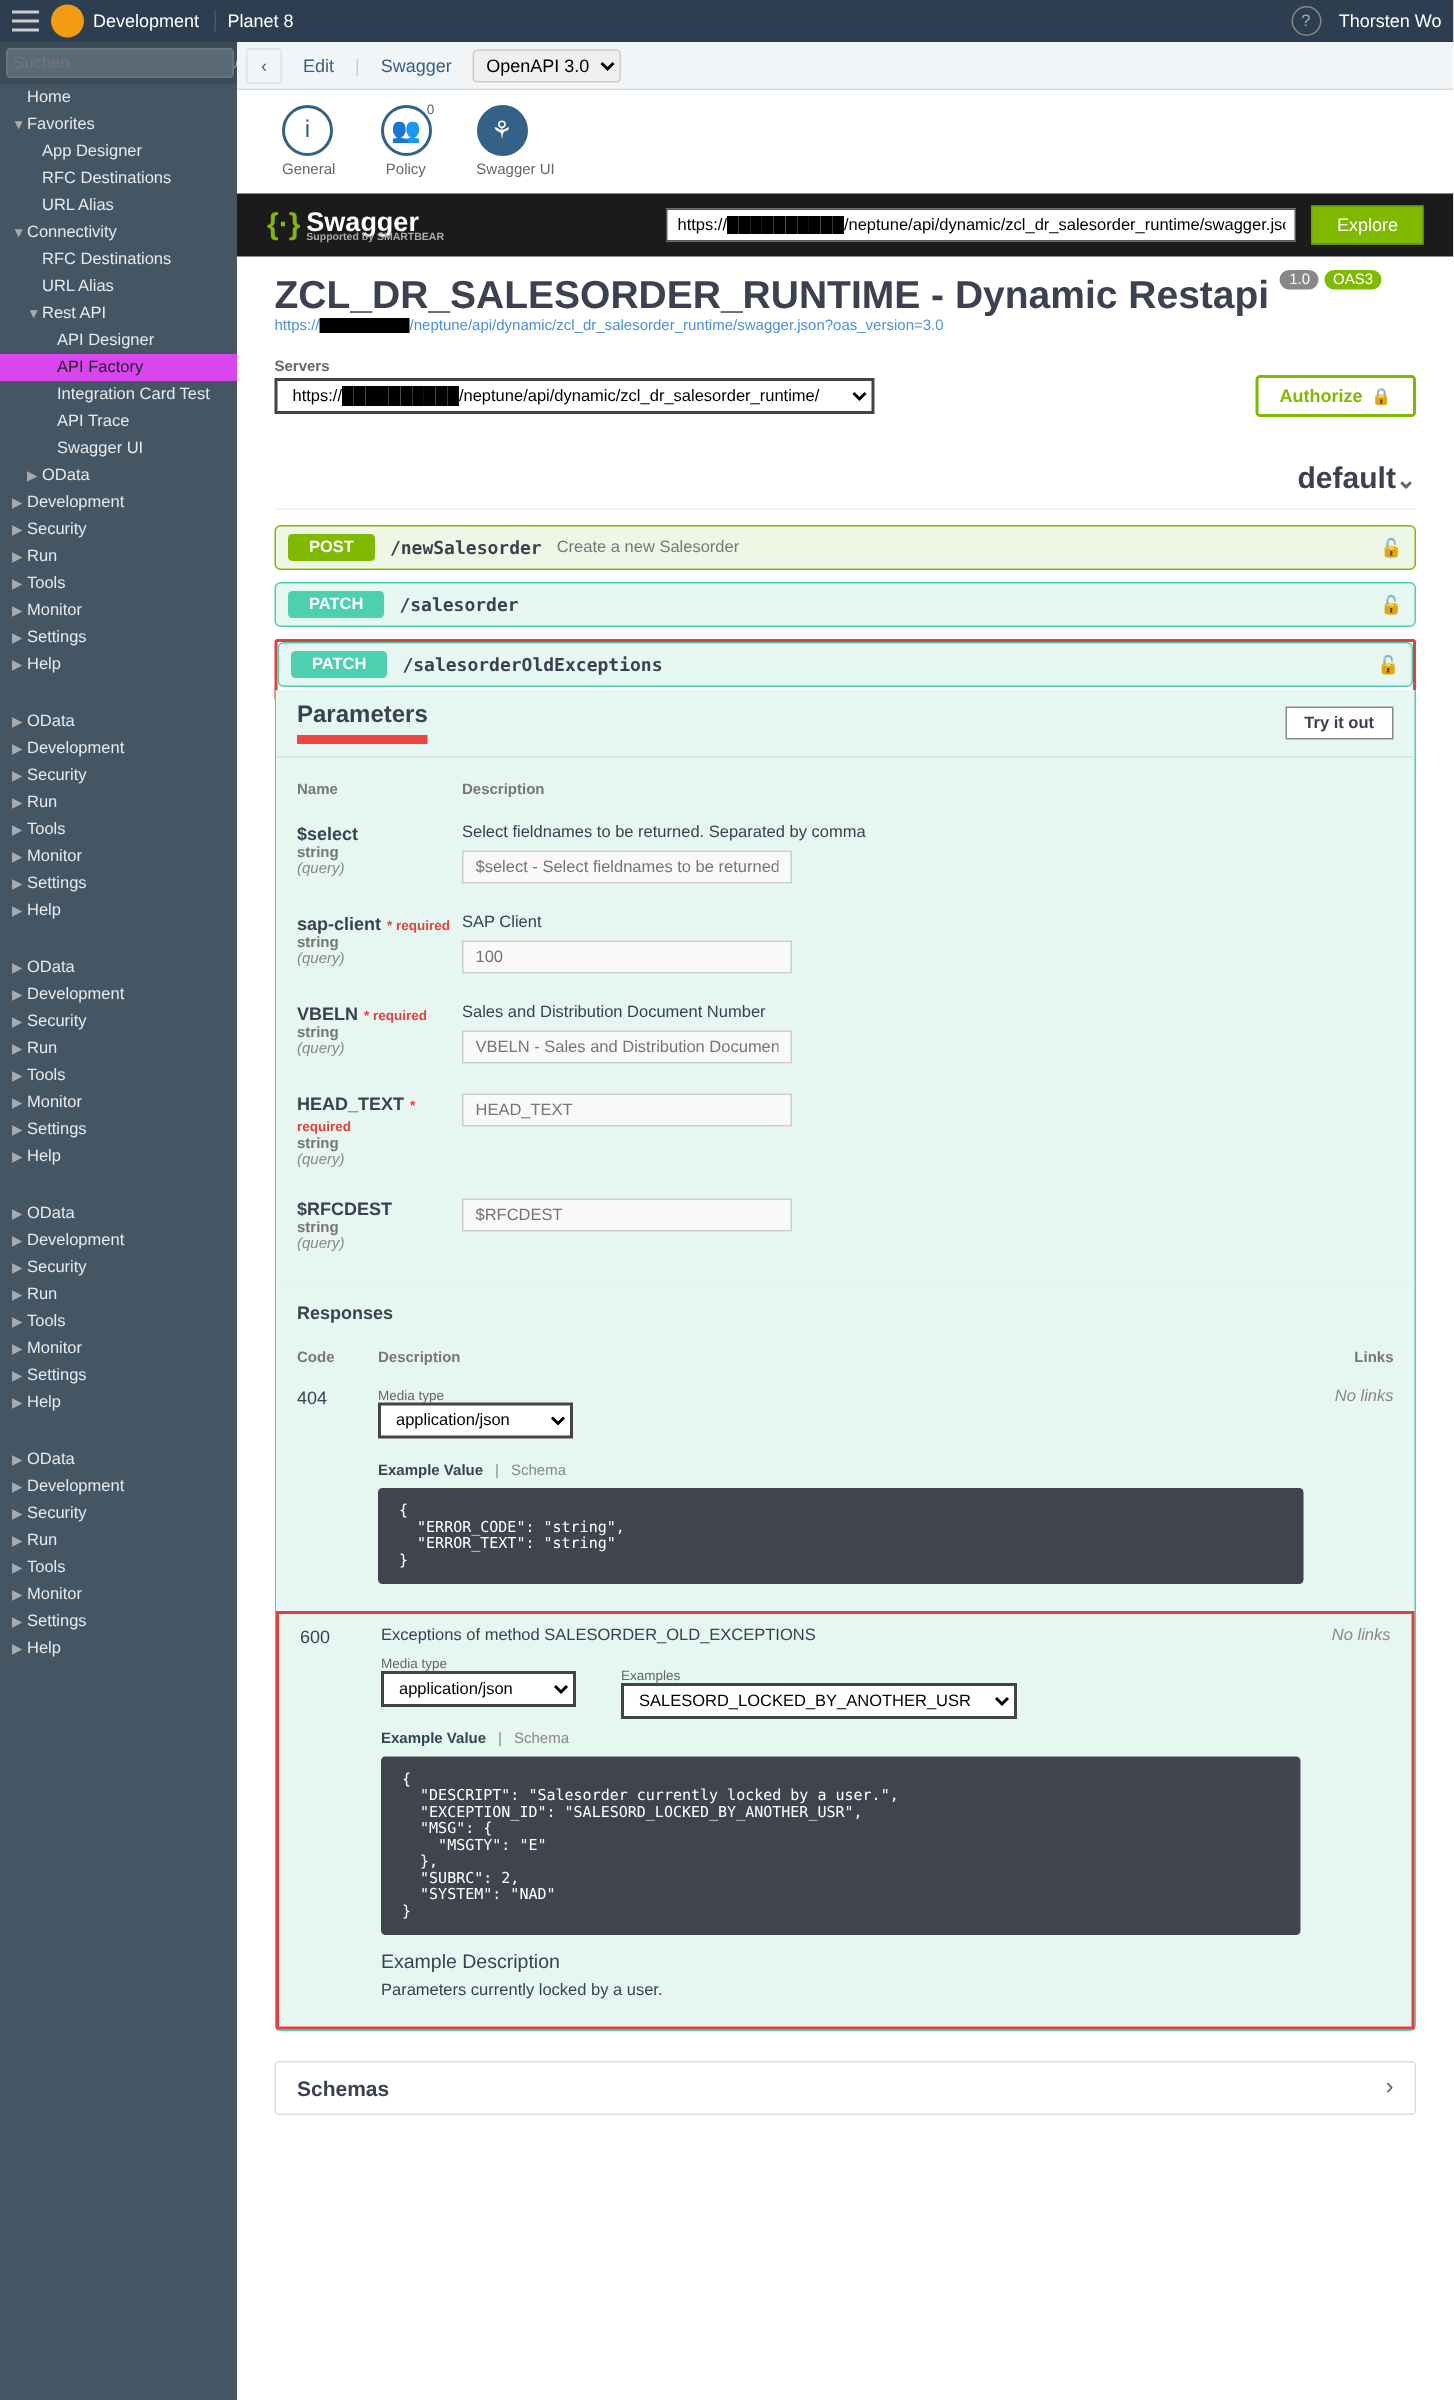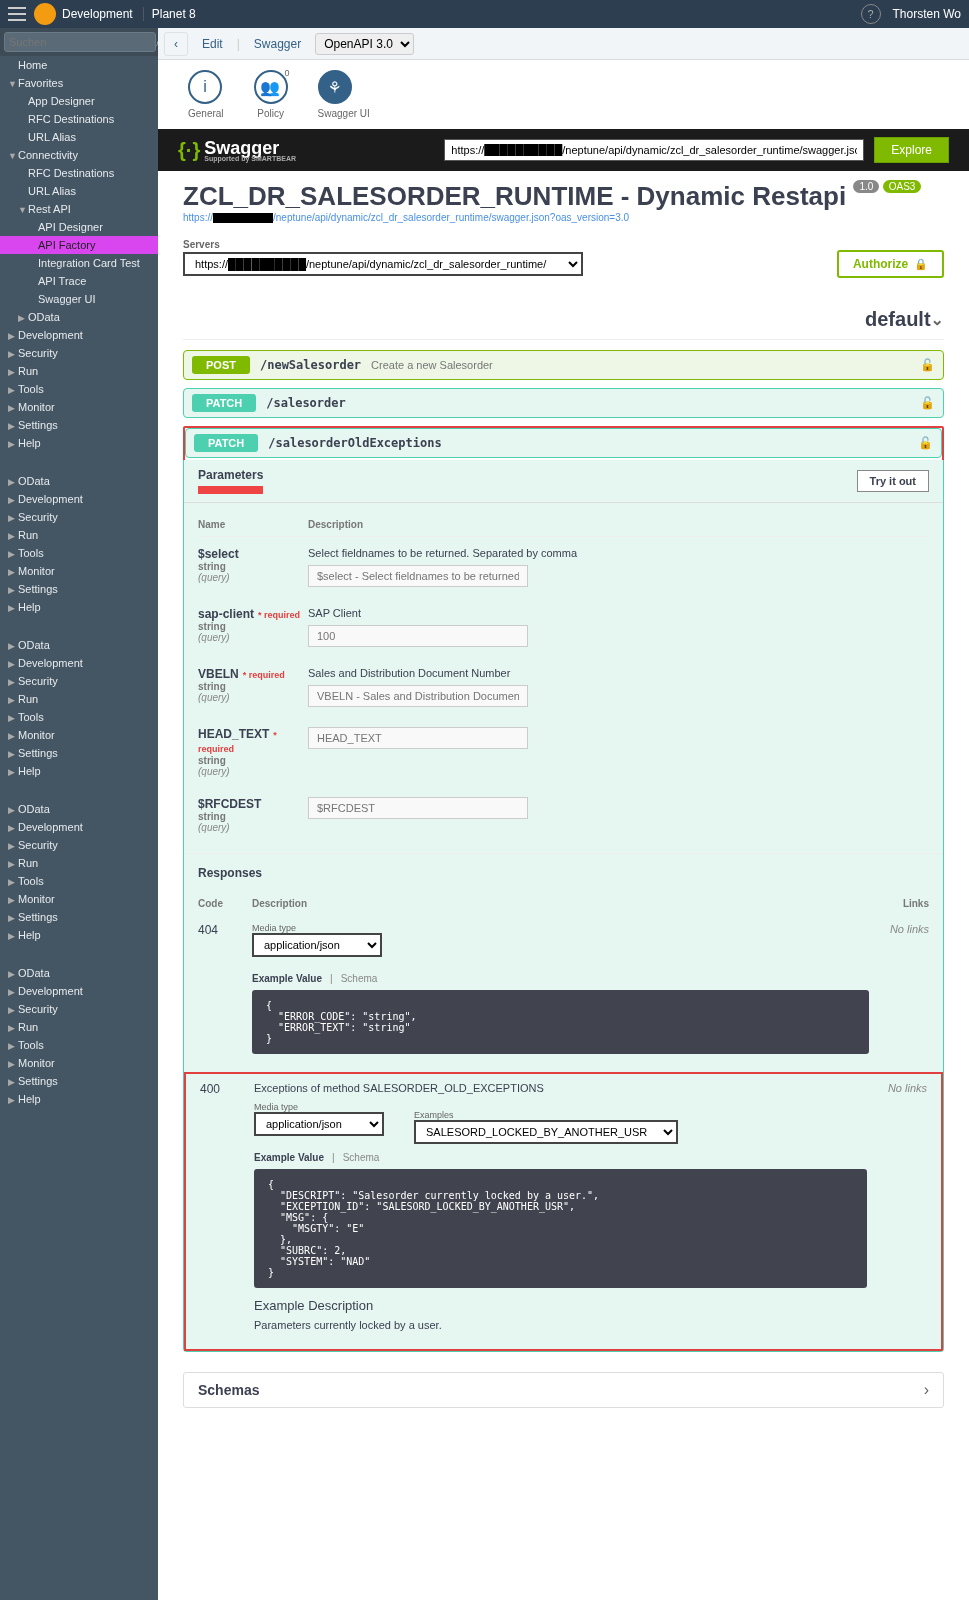--- a/index.html
+++ b/index.html
@@ -80,21 +80,21 @@
 .endpoint-hdr { display:flex; align-items:center; padding:5px 8px; gap:10px;}
 .method-badge { color:#fff; font-size:11px; font-weight:bold; padding:3px 14px; border-radius:3px; min-width:54px; text-align:center;}
 .method-badge.post { background:#7fba00;}
 .method-badge.patch { background:#4dd0b0;}
 .path-txt { font-family: monospace; font-size:12px; color:#3b4151; font-weight:bold;text-align:center;}
 .path-desc { font-size:11px; color:#777;}
 .lock-right { margin-left:auto; color:#999; font-size:12px;}
 .highlight-box { border:2px solid #e24040; border-radius:2px;}
 
 .params-hdr { border-bottom:1px solid #ddd; padding:8px 14px; display:flex; justify-content:space-between; align-items:center;}
-.params-title { font-size:12px; color:#3b4151; font-weight:bold; border-bottom: 8px solid #ef4444; padding-bottom:4px;}
+.params-title { font-size:16px; color:#3b4151; font-weight:bold; border-bottom: 6px solid #ef4444; padding-bottom:4px;}
 .tryit-btn { border:1px solid #888; background:#fff; padding:4px 12px; font-size:11px; color:#3b4151; font-weight:bold; cursor:pointer;}
 
 .params-table { padding: 10px 14px; }
 .params-thdr { display:flex; font-size:10px; color:#777; font-weight:bold; padding: 6px 0; border-bottom:1px solid #eee;}
 .col-name { width:110px; }
 .col-desc { flex:1;}
 .param-row { display:flex; padding: 10px 0;}
 .pname { font-size:12px; color:#3b4151; font-weight:bold;}
 .preq { color:#e24040; font-size:9px; margin-left:4px;}
 .ptype { font-size:10px; color:#777; font-weight:bold;}
@@ -378,21 +378,21 @@
                 </div>
                 <div class="code-block">{
   "ERROR_CODE": "string",
   "ERROR_TEXT": "string"
 }</div>
               </div>
               <div class="resp-links">No links</div>
             </div>
             <div class="red-box-500">
               <div class="resp-row">
-                <div class="resp-code">400</div>
+                <div class="resp-code">600</div>
                 <div class="resp-body">
                   <div class="resp-desc-txt">Exceptions of method SALESORDER_OLD_EXCEPTIONS</div>
                   <div class="eg-row">
                     <div><div class="media-lbl">Media type</div><select class="media-sel"><option>application/json</option></select></div>
                     <div><div class="media-lbl">Examples</div><select class="examples-sel"><option>SALESORD_LOCKED_BY_ANOTHER_USR</option></select></div>
                   </div>
                   <div class="tab-row">
                     <span class="active-tab">Example Value</span>
                     <span>|</span>
                     <span>Schema</span>

